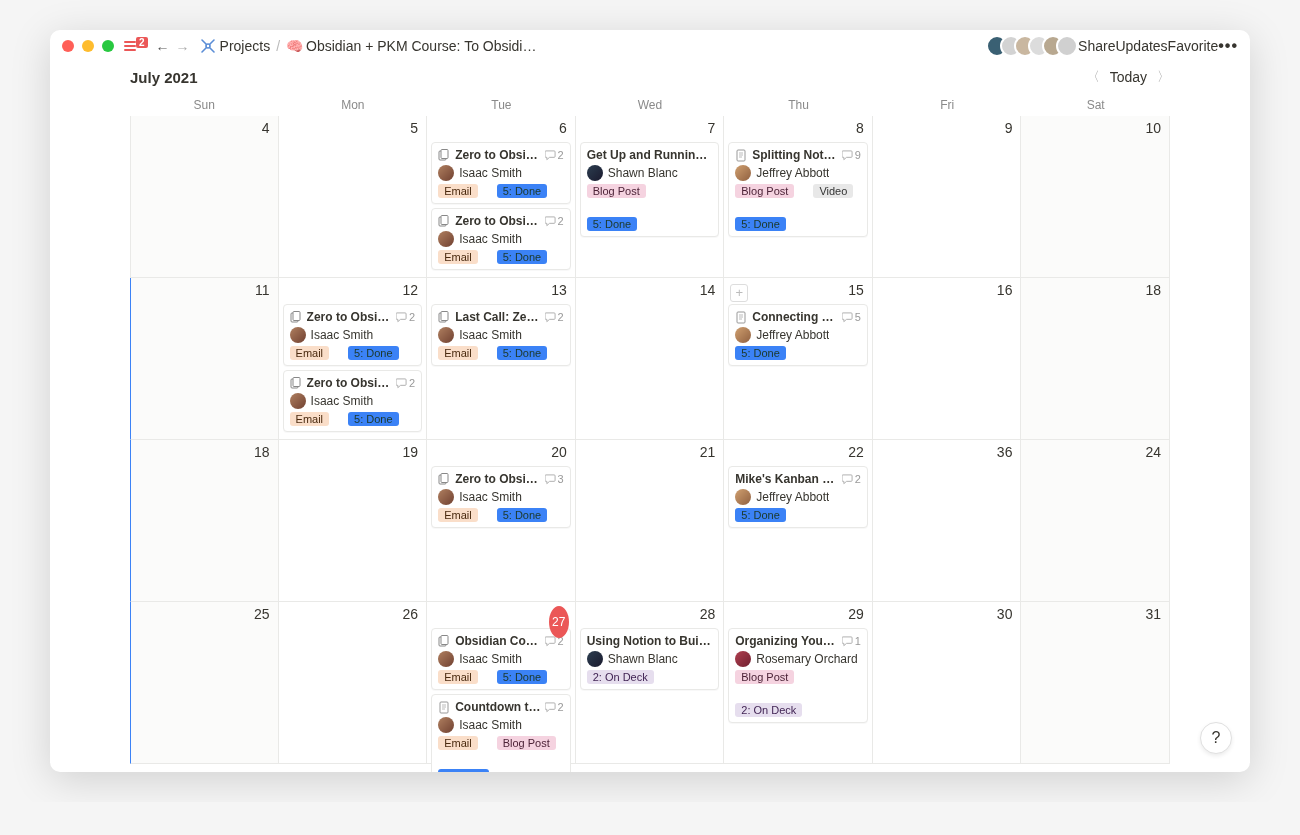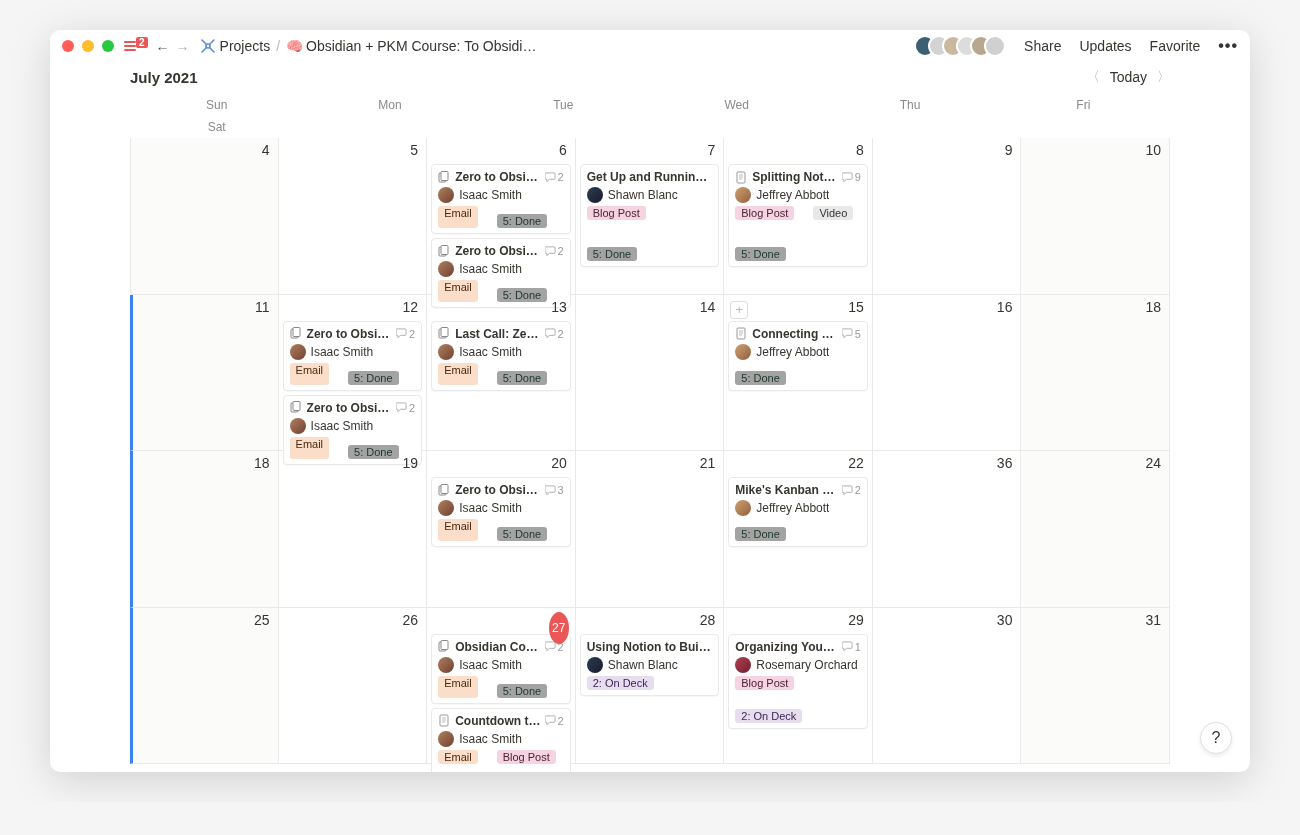--- a/index.html
+++ b/index.html
@@ -14,53 +14,53 @@
   .taskicon { margin-left: 10px; display:flex; align-items:center; }
   .taskicon svg { width: 16px; height: 16px; }
   .taskicon .badge { background: #eb5757; color:#fff; font-size:10px; font-weight:600; padding:0 3px; border-radius:2px; margin-left:-4px; position:relative; top:-4px; }
   .navarrows { display:flex; gap:6px; margin-left:8px; }
   .navarrows span { color:#aaa; font-size:14px; cursor:pointer; }
   .navarrows span.active { color:#555; }
   .breadcrumb { display:flex; align-items:center; gap:6px; margin-left:10px; font-size:14px; color:#37352f; }
   .breadcrumb .sep { color:#bbb; }
   .breadcrumb .crumb { display:flex; align-items:center; gap:4px; cursor:pointer; }
   .breadcrumb .crumb svg, .breadcrumb .crumb .emoji { width:16px; height:16px; }
-  .header-right { margin-left:auto; display:flex; align-items:center; gap:18px; font-size:14px; color:#37352f; }
+  .header-right { margin-left:auto; display:flex; align-items:center; font-size:14px; color:#37352f; }
   .avatars { display:flex; }
   .avatars span { width:22px; height:22px; border-radius:50%; border:2px solid #fff; margin-left:-8px; display:inline-block; }
   .avatars span:first-child { margin-left:0; }
   .more-icon { cursor:pointer; letter-spacing:1px; font-weight:bold; font-size:16px; }
   .subheader { display:flex; align-items:center; padding: 6px 80px 8px 80px; }
   .month-title { font-weight:700; font-size:15px; color:#37352f; }
   .today-nav { margin-left:auto; display:flex; align-items:center; gap:10px; font-size:14px; color:#37352f; }
   .today-nav .chev { color:#aaa; cursor:pointer; font-size:13px; }
-  .days-header { display:grid; grid-template-columns: repeat(6, 1fr); padding: 0 80px; }
+  .days-header { display:grid; grid-template-columns: repeat(7, 1fr); padding: 0 80px; }
   .days-header div { text-align:center; font-size:12px; color:#8a8a8a; padding:4px 0; }
   .calendar { flex:1; display:grid; grid-template-columns: repeat(7, 1fr); grid-auto-rows: minmax(0, 1fr); padding: 0 80px 8px 80px; overflow:hidden; }
   .cell { border-right:1px solid #e9e9e7; border-bottom:1px solid #e9e9e7; padding:4px 4px; position:relative; min-width:0; }
   .cell:first-of-type { border-left:1px solid #e9e9e7; }
-  .row-start { border-left:3px solid #3b82f6; }
+  .row-start { border-left:1px solid #3b82f6; }
   .cell .datenum { position:absolute; top:4px; right:8px; font-size:14px; color:#37352f; }
   .cell.today .datenum { background:#eb5757; color:#fff; width:20px; height:32px; border-radius:50%; display:flex; align-items:center; justify-content:center; font-size:12px; right:6px; top:4px; }
   .cell.weekend { background:#fbfbfa; }
   .add-btn { position:absolute; top:6px; left:6px; width:18px; height:18px; border:1px solid #ddd; border-radius:3px; color:#bbb; font-size:13px; line-height:16px; text-align:center; background:#fff; cursor:pointer; opacity:0; }
   .cell.show-add .add-btn { opacity:1; }
   .cards { margin-top:22px; display:flex; flex-direction:column; gap:4px; }
   .card { background:#fff; border:1px solid #e9e9e7; border-radius:4px; padding:5px 6px 5px 6px; font-size:12px; box-shadow:0 1px 1px rgba(0,0,0,0.03); cursor:pointer; }
   .card-title { display:flex; align-items:center; gap:4px; font-weight:600; color:#37352f; margin-bottom:3px; }
   .card-title .ticon { flex-shrink:0; width:13px; height:13px; display:flex; align-items:center; justify-content:center; }
   .card-title .ttext { white-space:nowrap; overflow:hidden; text-overflow:ellipsis; flex:1; min-width:0; }
   .card-title .comments { display:flex; align-items:center; gap:2px; color:#999; font-weight:400; font-size:11px; flex-shrink:0; }
   .assignee { display:flex; align-items:center; gap:5px; margin-bottom:3px; }
   .assignee .av { width:16px; height:16px; border-radius:50%; flex-shrink:0; }
   .assignee .name { color:#37352f; font-size:12px; white-space:nowrap; overflow:hidden; text-overflow:ellipsis; }
   .tags { display:flex; flex-wrap:wrap; gap:19px; }
   .tag { font-size:11px; padding:1px 6px; border-radius:3px; white-space:nowrap; }
   .tag-email { background:#fadec9; color:#49290e; }
-  .tag-done { background:#a3a3a3; color:#1c3829;margin-top:8px; }
+  .tag-done { background:#3b82f6; color:#1c3829; }
   .tag-blogpost { background:#f5d3e0; color:#4c2337; }
   .tag-video { background:#e8e8e8; color:#333; }
   .tag-ondeck { background:#e6deee; color:#412454; }
   .help-btn { position:absolute; bottom:18px; right:18px; width:32px; height:32px; border-radius:50%; border:1px solid #e0e0e0; background:#fff; color:#37352f; font-size:16px; display:flex; align-items:center; justify-content:center; box-shadow:0 2px 4px rgba(0,0,0,0.08); cursor:pointer; }
   
   .av-isaac { background: linear-gradient(135deg,#b08060,#704030); }
   .av-shawn { background: linear-gradient(135deg,#2c3e50,#1a1a2e); }
   .av-jeffrey { background: linear-gradient(135deg,#d0a070,#906040); }
   .av-rosemary { background: linear-gradient(135deg,#b04050,#702030); }
 </style>

